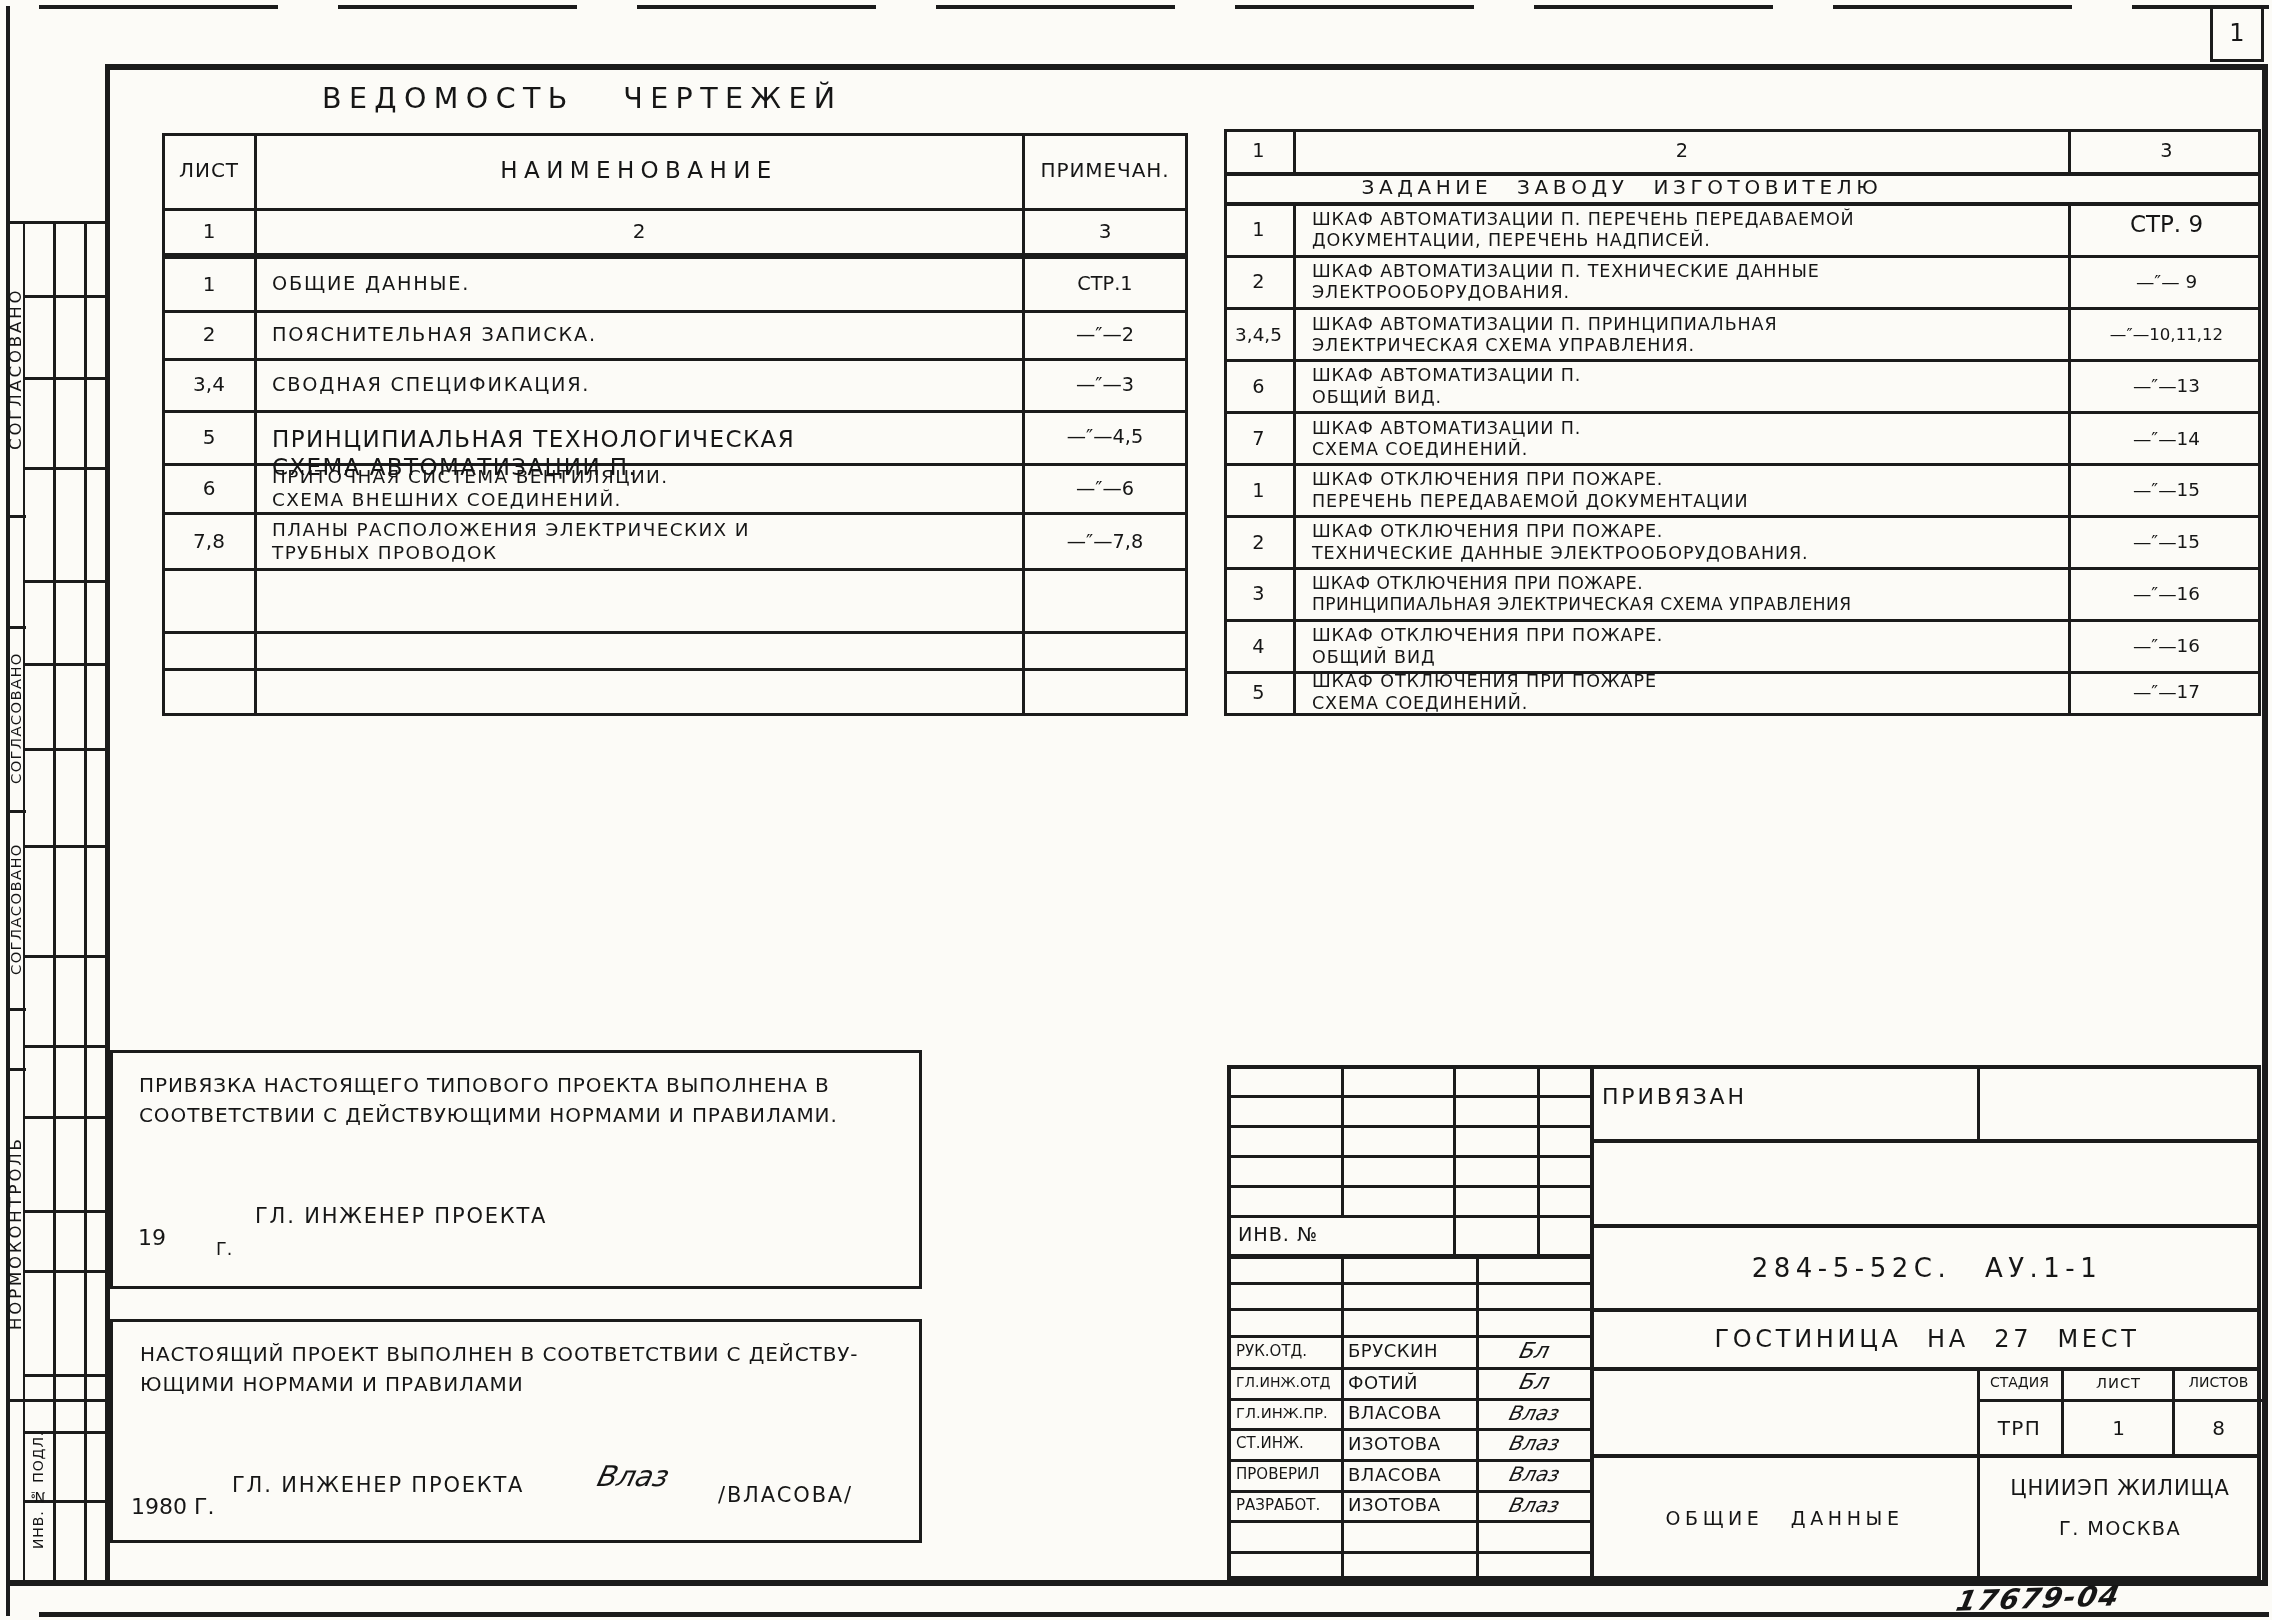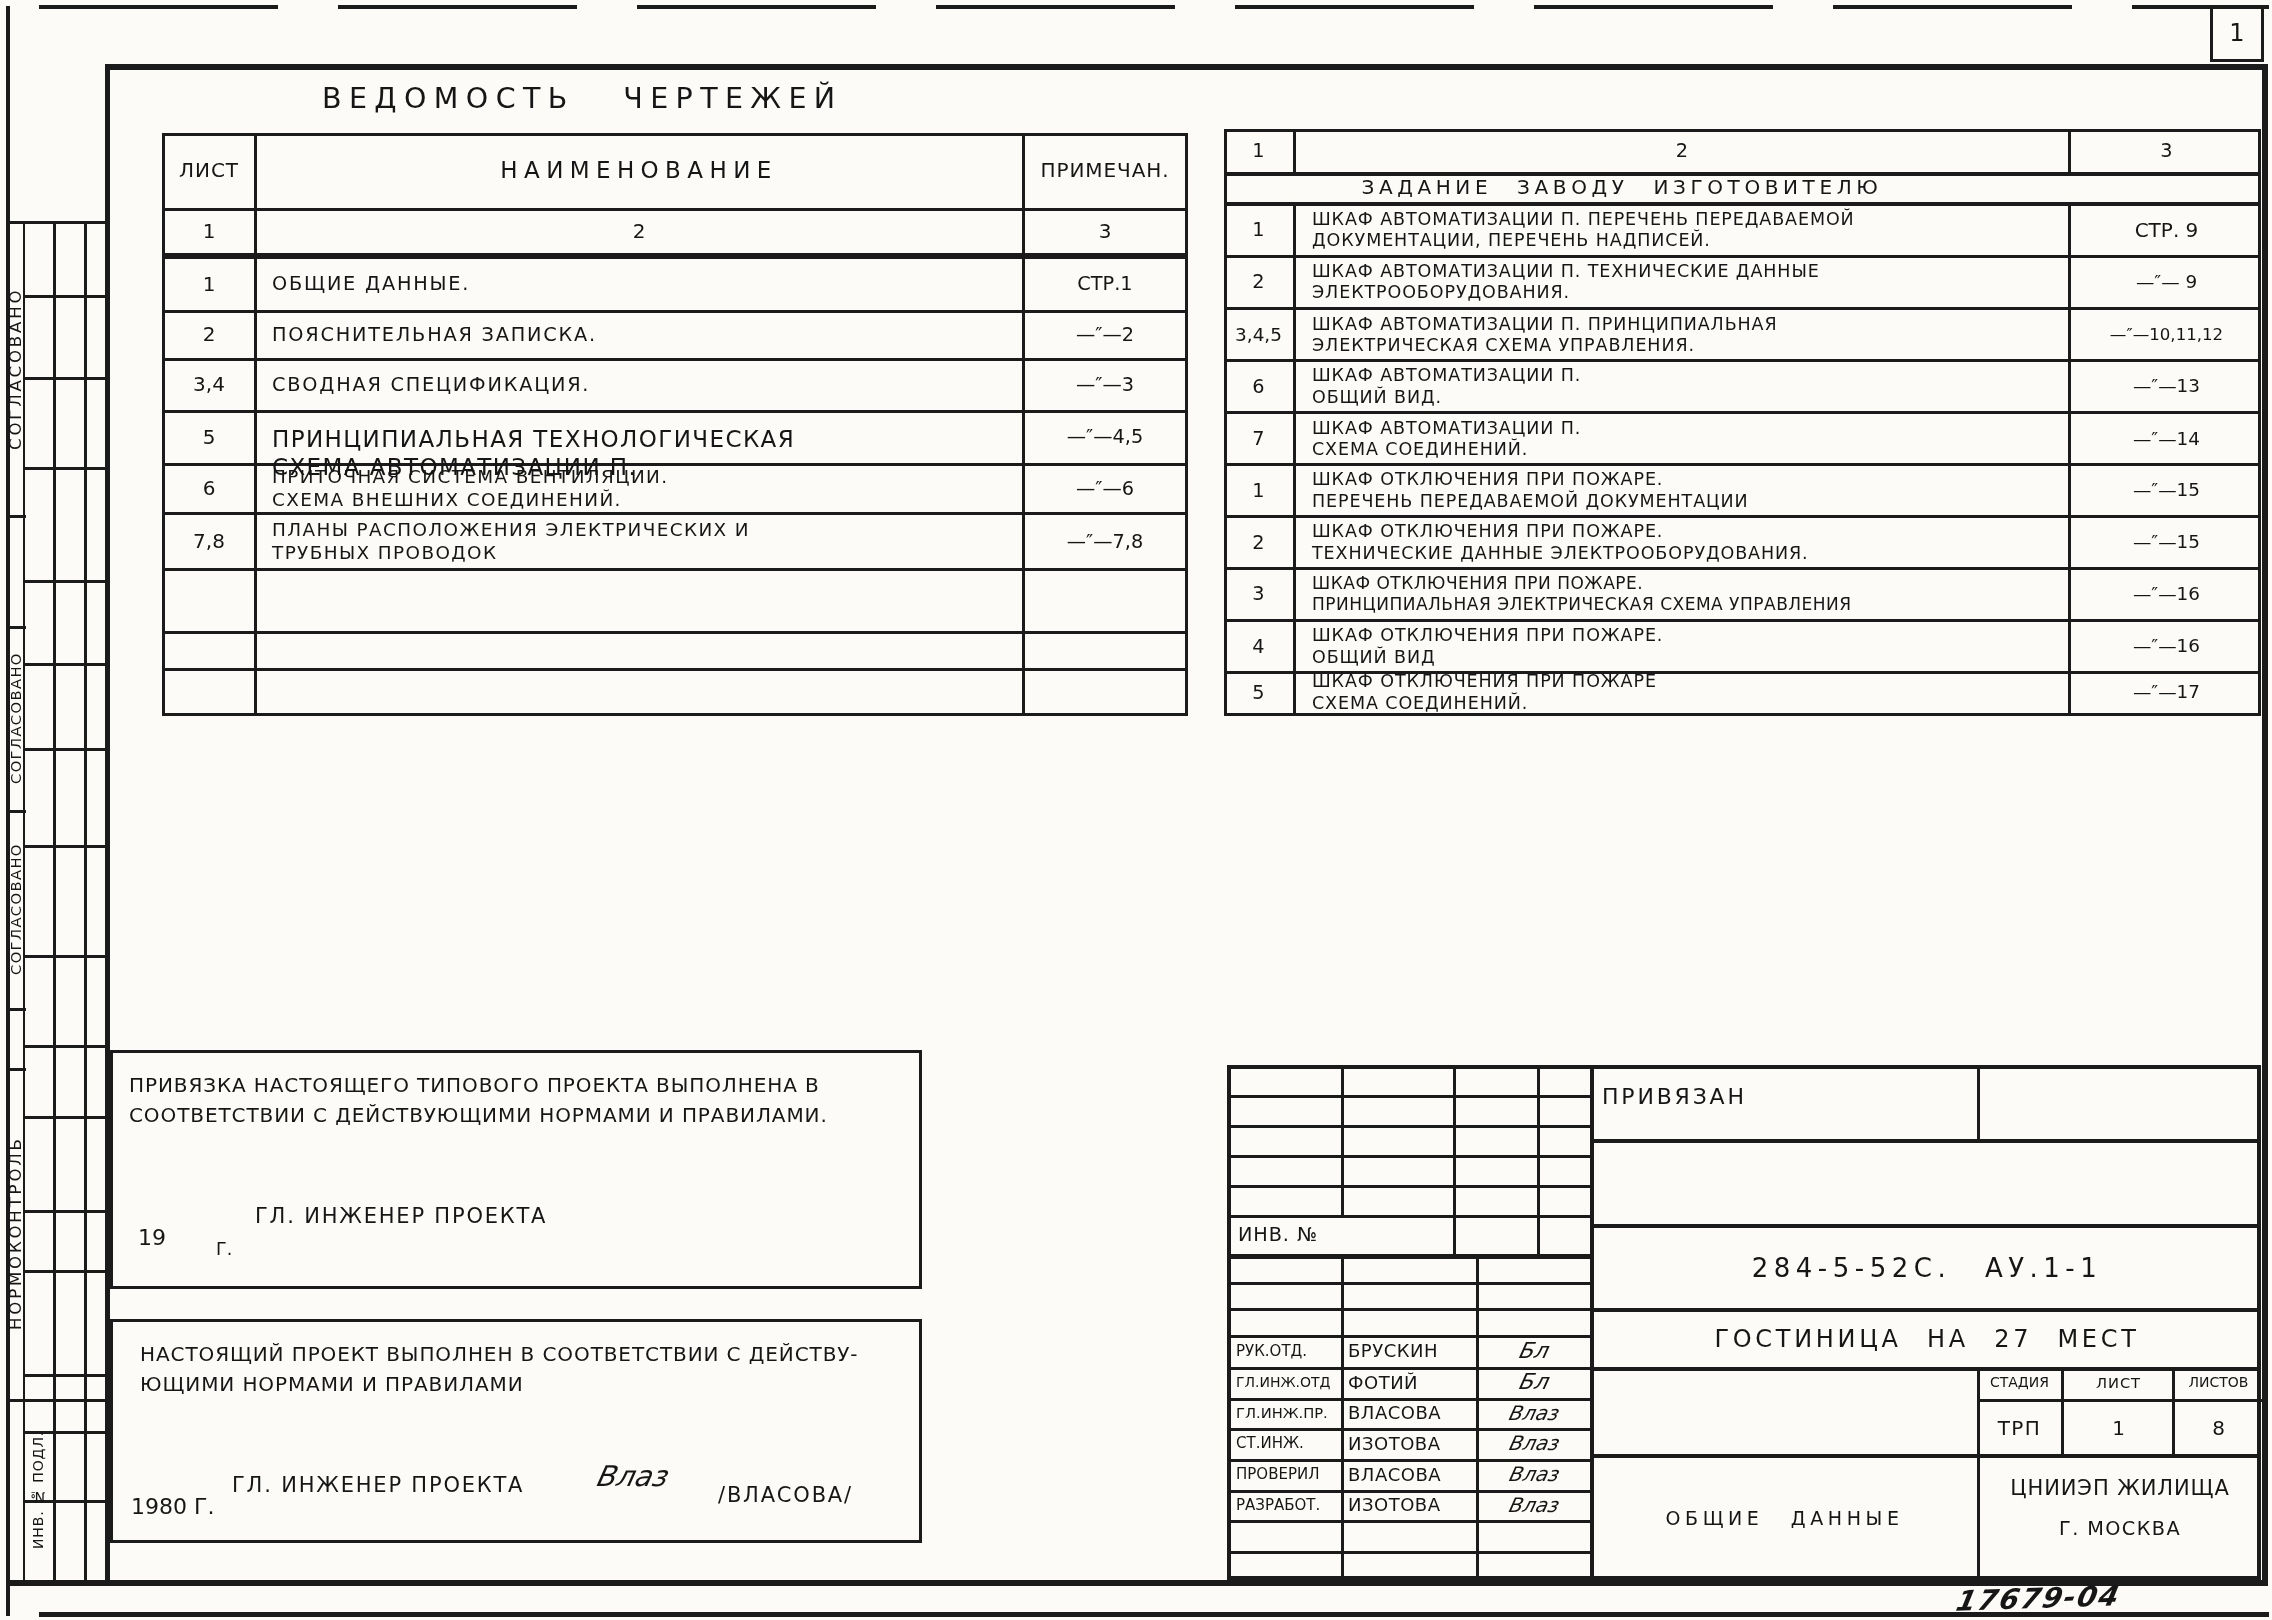--- a/index.html
+++ b/index.html
@@ -136,21 +136,21 @@
     <i class="ln" style="left:1224px;top:671px;width:1037px;height:2.8px"></i>
 
     <div class="cell c" style="left:1224px;top:129px;width:69px;height:43px;font-size:19.3px">1</div>
     <div class="cell c" style="left:1296px;top:129px;width:772px;height:43px;font-size:19.3px">2</div>
     <div class="cell c" style="left:2071px;top:129px;width:191px;height:43px;font-size:19.3px">3</div>
     <div class="cell c" style="left:1228px;top:172px;width:788px;height:31px;font-size:20px;letter-spacing:4.6px;word-spacing:14px">Задание заводу изготовителю</div>
 
     <div class="cell c" style="left:1224px;top:206px;width:69px;height:48px;font-size:19.3px">1</div>
     <div class="cell l" style="left:1312px;top:206px;width:755px;height:48px;font-size:17.5px;letter-spacing:0.9px">Шкаф автоматизации П. Перечень передаваемой
 документации, перечень надписей.</div>
-    <div class="cell c" style="left:2071px;top:206px;width:191px;height:48px;font-size:20px">стр. 9</div>
+    <div class="cell c" style="left:2071px;top:200px;width:191px;height:48px;font-size:23px">стр. 9</div>
 
     <div class="cell c" style="left:1224px;top:257px;width:69px;height:50px;font-size:19.3px">2</div>
     <div class="cell l" style="left:1312px;top:257px;width:755px;height:50px;font-size:17.5px;letter-spacing:0.9px">Шкаф автоматизации П. Технические данные
 электрооборудования.</div>
     <div class="cell c" style="left:2071px;top:257px;width:191px;height:50px;font-size:18.4px">—″— 9</div>
 
     <div class="cell c" style="left:1224px;top:310px;width:69px;height:50px;font-size:18.4px">3,4,5</div>
     <div class="cell l" style="left:1312px;top:310px;width:755px;height:50px;font-size:17.5px;letter-spacing:0.9px">Шкаф автоматизации П. Принципиальная
 электрическая схема управления.</div>
     <div class="cell c" style="left:2071px;top:310px;width:191px;height:50px;font-size:16.6px">—″—10,11,12</div>
@@ -186,21 +186,21 @@
     <div class="cell c" style="left:2071px;top:622px;width:191px;height:49px;font-size:18.4px">—″—16</div>
 
     <div class="cell c" style="left:1224px;top:673px;width:69px;height:39px;font-size:19.3px">5</div>
     <div class="cell l" style="left:1312px;top:673px;width:755px;height:39px;font-size:17.5px;letter-spacing:0.9px">Шкаф отключения при пожаре
 Схема соединений.</div>
     <div class="cell c" style="left:2071px;top:673px;width:191px;height:39px;font-size:18.4px">—″—17</div>
   </div>
 
   <div>
     <div class="box" style="left:110px;top:1050px;width:812px;height:239px;border-width:3.7px"></div>
-    <div class="cell l" style="left:129px;top:1063px;width:764px;height:74px;font-size:20px;letter-spacing:0.9px;line-height:1.5">Привязка настоящего типового проекта выполнена в
+    <div class="cell l" style="left:139px;top:1063px;width:764px;height:74px;font-size:20px;letter-spacing:0.9px;line-height:1.5">Привязка настоящего типового проекта выполнена в
 соответствии с действующими нормами и правилами.</div>
     <div class="cell l" style="left:138px;top:1220px;width:55px;height:37px;font-size:22px">19</div>
     <div class="cell l" style="left:216px;top:1236px;width:37px;height:28px;font-size:17.5px">г.</div>
     <div class="cell l" style="left:255px;top:1201px;width:414px;height:32px;font-size:21px;letter-spacing:1.8px">Гл. инженер проекта</div>
   </div>
 
   <div>
     <div class="box" style="left:110px;top:1319px;width:812px;height:224px;border-width:3.7px"></div>
     <div class="cell l" style="left:140px;top:1332px;width:782px;height:74px;font-size:20px;letter-spacing:0.9px;line-height:1.5">Настоящий проект выполнен в соответствии с действу-
 ющими нормами и правилами</div>

